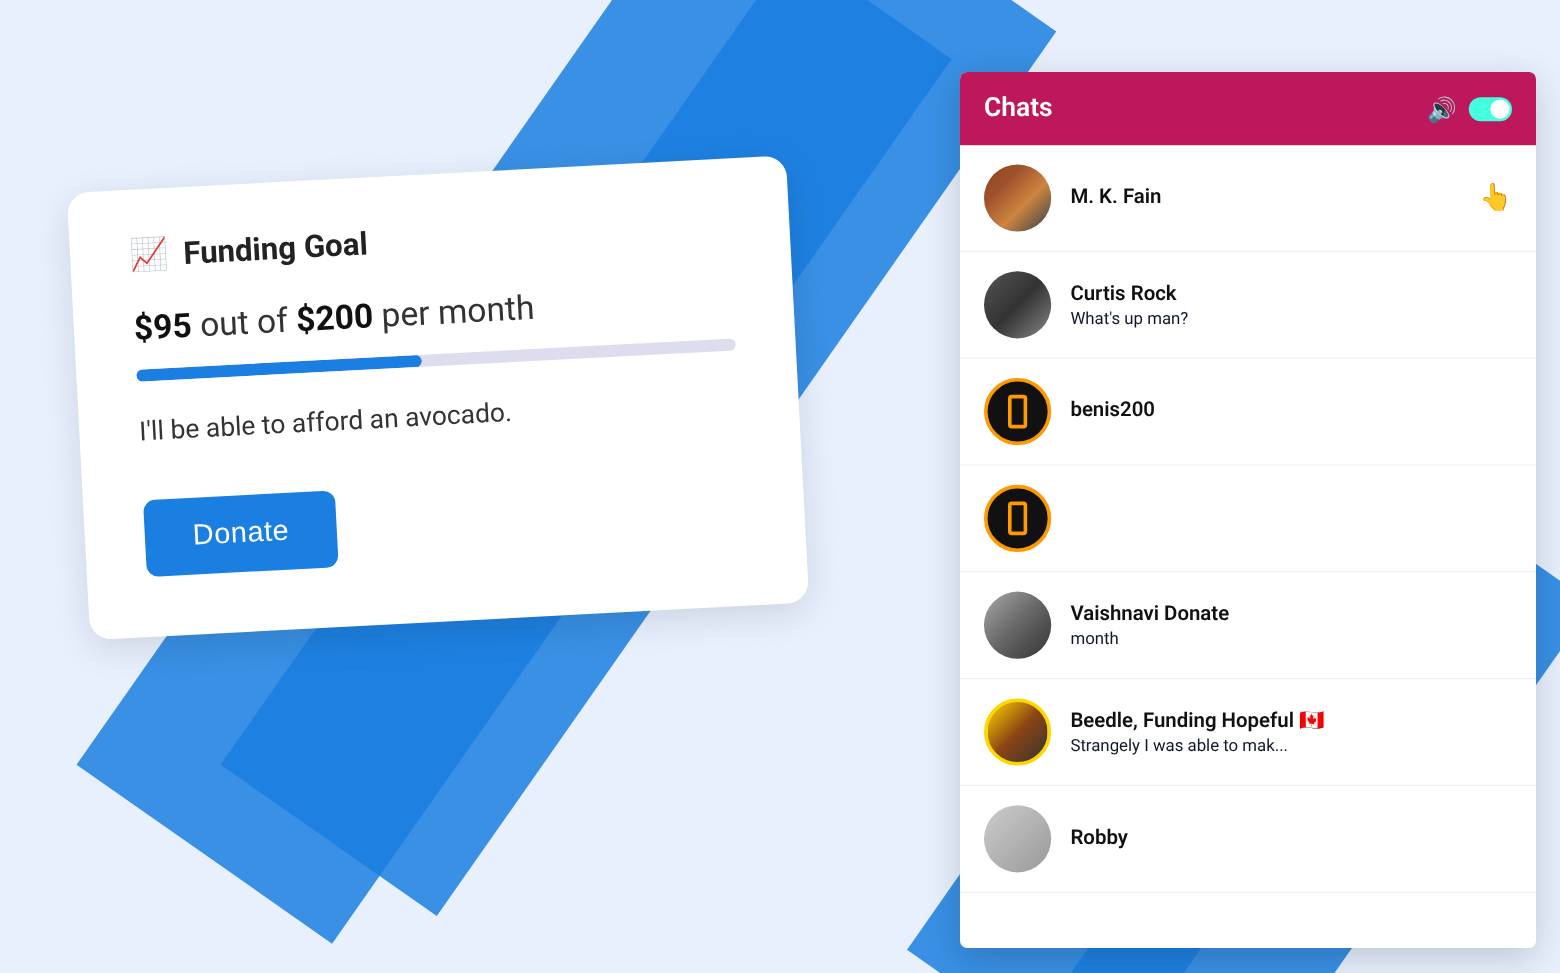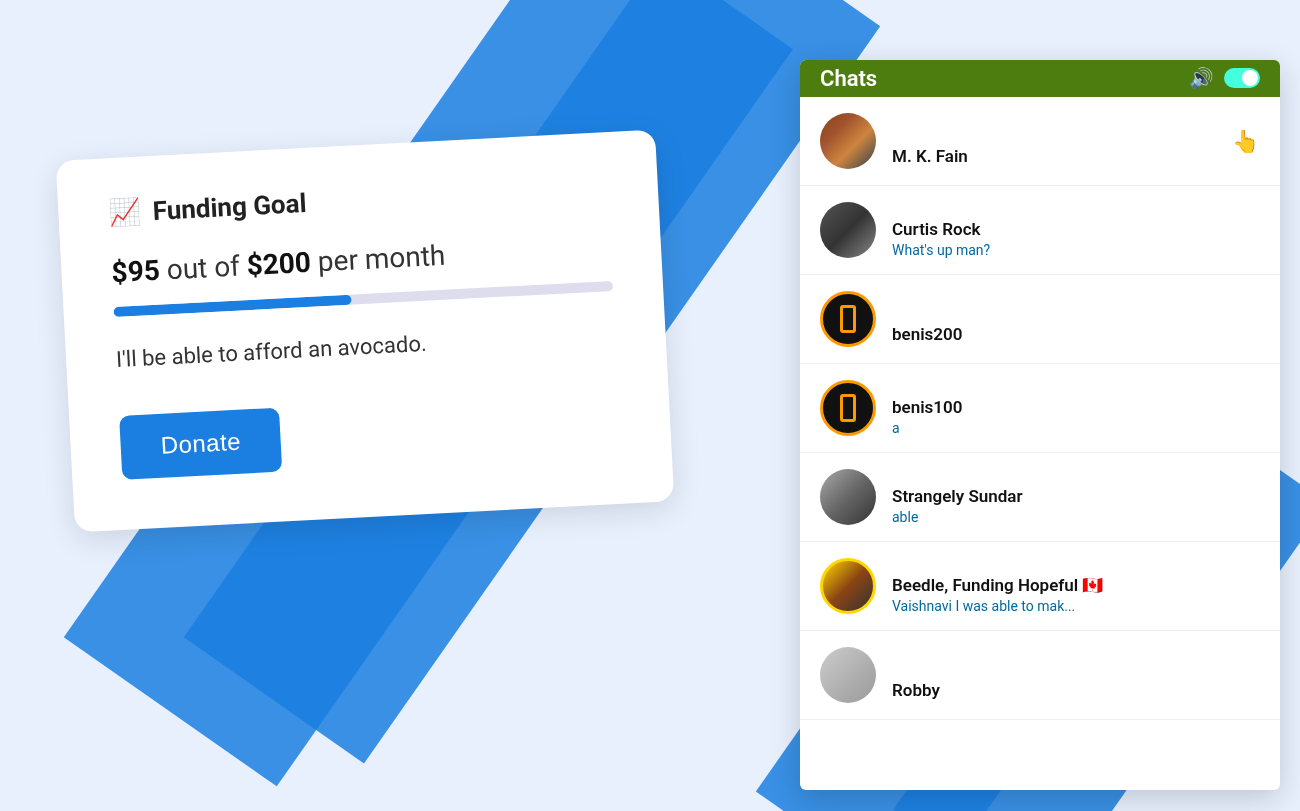--- a/index.html
+++ b/index.html
@@ -151,25 +151,25 @@
       background: white;
       border-radius: 6px;
       box-shadow: 0 8px 30px rgba(0,0,0,0.18);
       overflow: hidden;
       z-index: 10;
       display: flex;
       flex-direction: column;
     }
 
     .chats-header {
-      background: #4d7c0f;
+      background: #be185d;
       color: white;
-      padding: 6px 20px;
-      display: flex;
-      align-items: flex-start;
+      padding: 18px 20px;
+      display: flex;
+      align-items: flex-end;
       justify-content: space-between;
       flex-shrink: 0;
     }
 
     .chats-title {
       font-size: 22px;
       font-weight: 600;
     }
 
     .chats-header-icons {
@@ -216,21 +216,21 @@
       background: #f0f0f0;
     }
 
     .chats-list::-webkit-scrollbar-thumb {
       background: #bbb;
       border-radius: 3px;
     }
 
     .chat-item {
       display: flex;
-      align-items: flex-end;
+      align-items: center;
       padding: 16px 20px;
       border-bottom: 1px solid #f0f0f0;
       cursor: pointer;
       position: relative;
     }
 
     .avatar {
       width: 56px;
       height: 56px;
       border-radius: 50%;
@@ -285,21 +285,21 @@
 
     .chat-name {
       font-size: 17px;
       font-weight: 600;
       color: #111;
       margin-bottom: 3px;
     }
 
     .chat-preview {
       font-size: 14px;
-      color: #0369a1;
+      color: #0f172a;
       white-space: nowrap;
       overflow: hidden;
       text-overflow: ellipsis;
     }
 
     .cursor-hand {
       position: absolute;
       right: 20px;
       top: 50%;
       transform: translateY(-50%);
@@ -371,41 +371,37 @@
       </div>
       <div class="chat-info">
         <div class="chat-name">benis200</div>
       </div>
     </div>
 
     <div class="chat-item">
       <div class="avatar avatar-benis100" style="background:#111; border:3px solid #f90; display:flex; align-items:center; justify-content:center;">
         <div style="width:16px;height:28px;border:3px solid #f90;border-radius:3px;"></div>
       </div>
-      <div class="chat-info">
-        <div class="chat-name">benis100</div>
-        <div class="chat-preview">a</div>
-      </div>
     </div>
 
     <div class="chat-item">
       <div class="avatar avatar-vs" style="background: linear-gradient(135deg, #aaa 0%, #666 50%, #333 100%); font-size:13px;">
       </div>
       <div class="chat-info">
-        <div class="chat-name">Strangely Sundar</div>
-        <div class="chat-preview">able</div>
+        <div class="chat-name">Vaishnavi Donate</div>
+        <div class="chat-preview">month</div>
       </div>
     </div>
 
     <div class="chat-item">
       <div class="avatar avatar-beedle" style="background: linear-gradient(135deg, #ffd700 0%, #8B4513 50%, #333 100%); border: 3px solid #ffd700;">
       </div>
       <div class="chat-info">
         <div class="chat-name">Beedle, Funding Hopeful 🇨🇦</div>
-        <div class="chat-preview">Vaishnavi I was able to mak...</div>
+        <div class="chat-preview">Strangely I was able to mak...</div>
       </div>
     </div>
 
     <div class="chat-item">
       <div class="avatar avatar-robby" style="background: linear-gradient(135deg, #ccc 0%, #999 100%);">
       </div>
       <div class="chat-info">
         <div class="chat-name">Robby</div>
         <div class="chat-preview"></div>
       </div>

